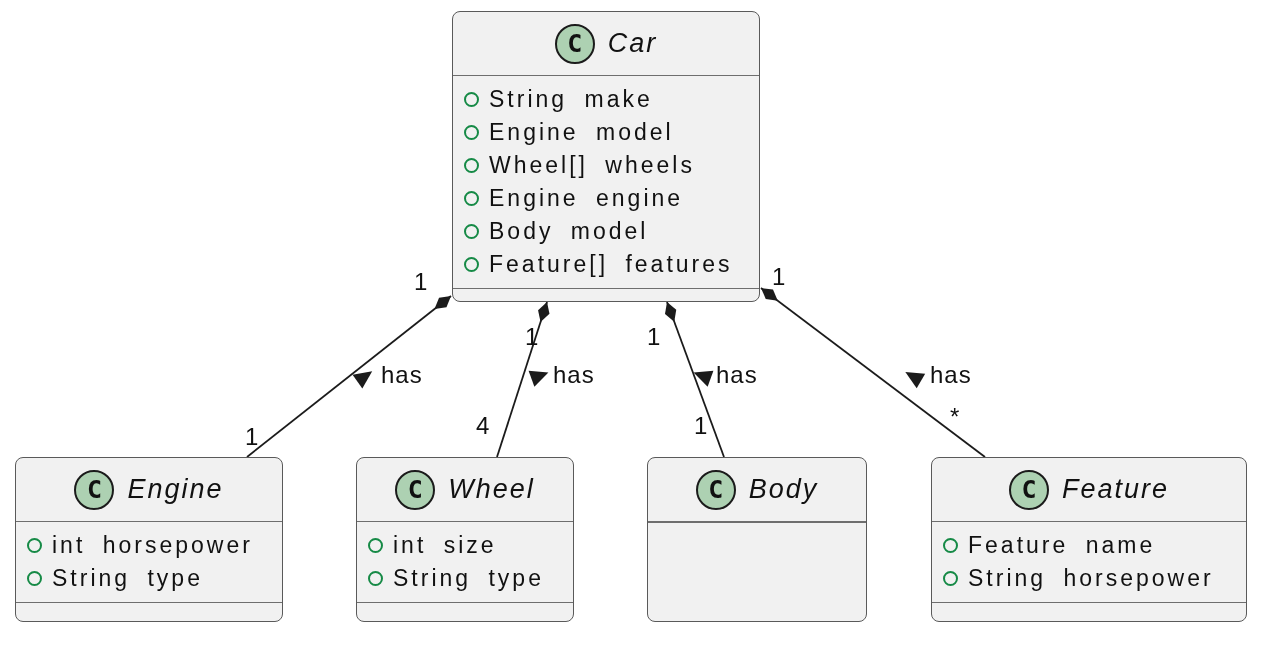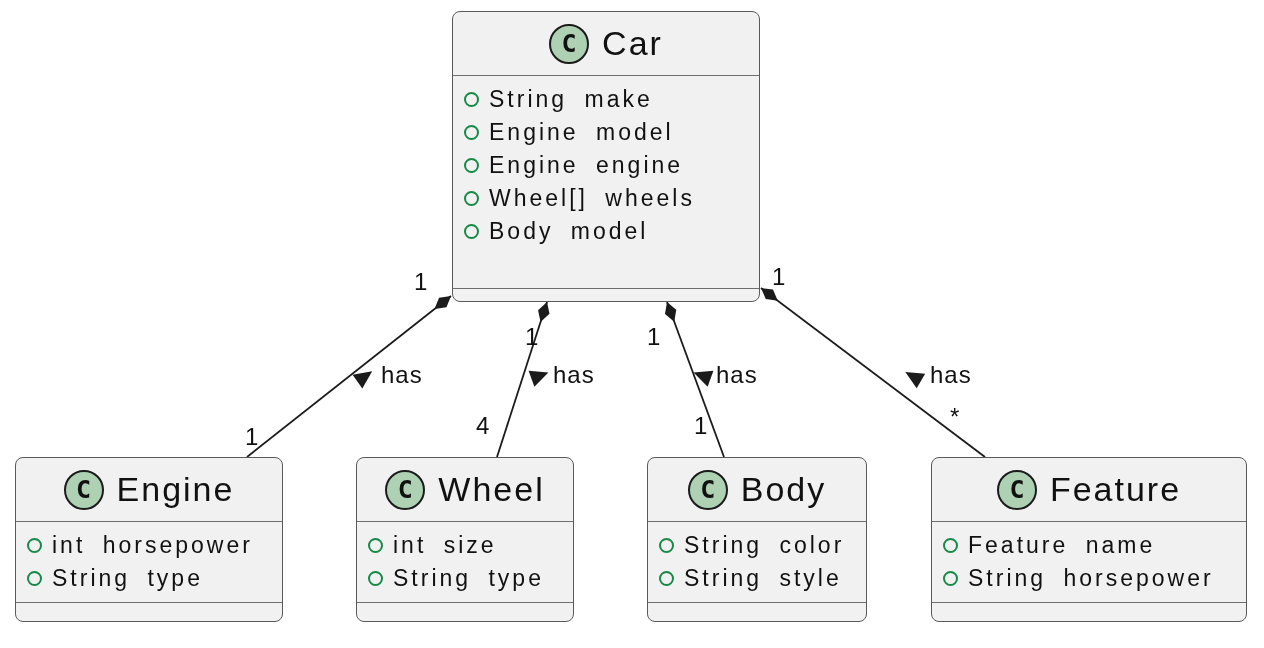--- a/index.html
+++ b/index.html
@@ -13,21 +13,21 @@
   }
   .uml-header{
     flex:none;height:64px;display:flex;align-items:center;justify-content:center;
     gap:13px;border-bottom:1.5px solid #6e6e6e;box-sizing:border-box;
   }
   .type-circle{
     width:40px;height:40px;border-radius:50%;background:#add1b2;border:2px solid #1b1b1b;
     display:flex;align-items:center;justify-content:center;box-sizing:border-box;
     font-family:"DejaVu Sans Mono",monospace;font-weight:bold;font-size:25px;color:#111;
   }
-  .class-name{font-size:34px;letter-spacing:2px;white-space:nowrap;}
+  .class-name{font-size:27px;letter-spacing:2px;white-space:nowrap;font-style:italic;}
   .uml-attrs{flex:1;padding:7px 0;display:flex;flex-direction:column;overflow:hidden;}
   .attr-row{
     flex:none;height:33px;display:flex;align-items:center;padding-left:11px;
     font-size:23px;letter-spacing:3px;word-spacing:8px;white-space:nowrap;
   }
   .field-ring{
     flex:none;width:15px;height:15px;border:2.5px solid #168a46;border-radius:50%;
     margin-right:10px;box-sizing:border-box;background:#f1f1f1;
   }
   .uml-footer{flex:none;border-top:1.5px solid #6e6e6e;box-sizing:border-box;}
@@ -64,29 +64,33 @@
         <div class="attr-row">
           <span class="field-ring"></span>
           <span>String make</span>
         </div>
         <div class="attr-row">
           <span class="field-ring"></span>
           <span>Engine model</span>
         </div>
         <div class="attr-row">
           <span class="field-ring"></span>
+          <span>Wheel[] wheels</span>
+        </div>
+        <div class="attr-row">
+          <span class="field-ring"></span>
           <span>Engine engine</span>
         </div>
         <div class="attr-row">
           <span class="field-ring"></span>
-          <span>Wheel[] wheels</span>
+          <span>Body model</span>
         </div>
         <div class="attr-row">
           <span class="field-ring"></span>
-          <span>Body model</span>
+          <span>Feature[] features</span>
         </div>
       </div>
       <div class="uml-footer" style="height: 13px;"></div>
     </div>
     <div class="uml-class" style="left: 15px; top: 457px; width: 268px; height: 165px;">
       <div class="uml-header">
         <span class="type-circle">C</span>
         <span class="class-name">Engine</span>
       </div>
       <div class="uml-attrs">
@@ -116,30 +120,20 @@
           <span>String type</span>
         </div>
       </div>
       <div class="uml-footer" style="height: 19px;"></div>
     </div>
     <div class="uml-class" style="left: 647px; top: 457px; width: 220px; height: 165px;">
       <div class="uml-header">
         <span class="type-circle">C</span>
         <span class="class-name">Body</span>
       </div>
-      <div class="uml-attrs">
-        <div class="attr-row">
-          <span class="field-ring"></span>
-          <span>String color</span>
-        </div>
-        <div class="attr-row">
-          <span class="field-ring"></span>
-          <span>String style</span>
-        </div>
-      </div>
       <div class="uml-footer" style="height: 19px;"></div>
     </div>
     <div class="uml-class" style="left: 931px; top: 457px; width: 316px; height: 165px;">
       <div class="uml-header">
         <span class="type-circle">C</span>
         <span class="class-name">Feature</span>
       </div>
       <div class="uml-attrs">
         <div class="attr-row">
           <span class="field-ring"></span>

